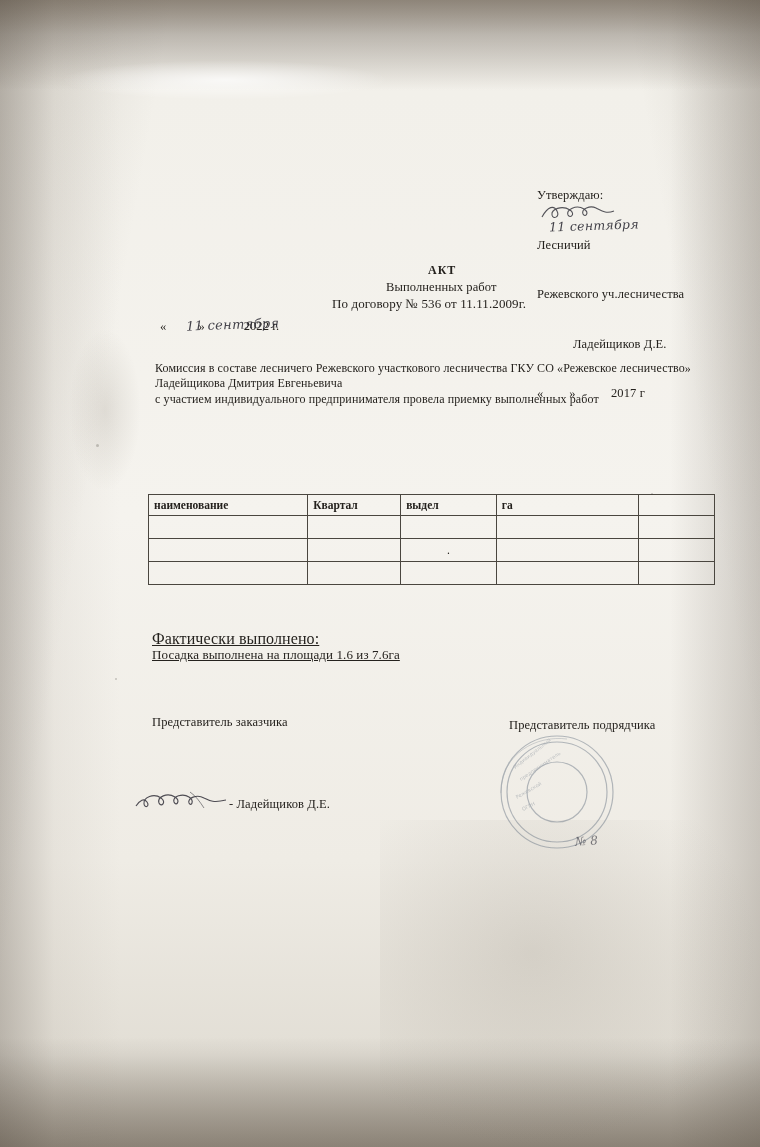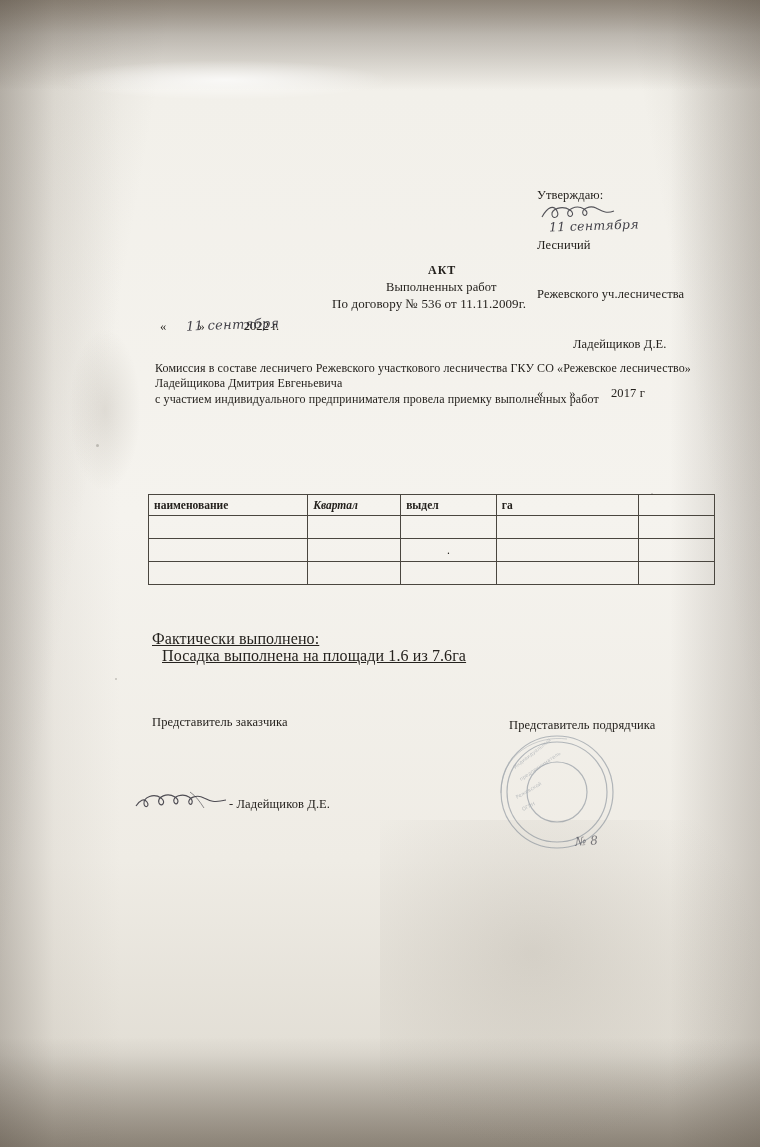--- a/index.html
+++ b/index.html
@@ -103,28 +103,28 @@
     height: 16px;
     font-weight: normal;
     text-align: left;
     vertical-align: middle;
     font-family: "Liberation Serif", serif;
     color: #23201c;
     background: transparent;
   }
   #tbl th { font-weight: bold; font-size: 11.5px; }
   #tbl .c1 { width: 160px; }
-  #tbl .c2 { width: 88px; font-style: italic; }
+  #tbl .c2 { width: 88px; }
   #tbl .c3 { width: 93px; }
   #tbl .c4 { width: 150px; }
   #tbl .c5 { width: 76px; }
   #tbl tr.tall td { height: 18px; }
 
   #fact1 { left: 152px; top: 624px; font-size: 16px; text-decoration: underline; }
-  #fact2 { left: 162px; top: 641px; font-size: 16px; text-decoration: underline; }
+  #fact2 { left: 152px; top: 641px; font-size: 13px; text-decoration: underline; }
 
   #rep-left { left: 152px; top: 709px; font-size: 12.5px; }
   #rep-right { left: 509px; top: 712px; font-size: 12.5px; }
 
   #sign-name { left: 229px; top: 791px; font-size: 12.5px; }
 
   
   .hand {
     position: absolute;
     font-family: "DejaVu Serif", serif;

